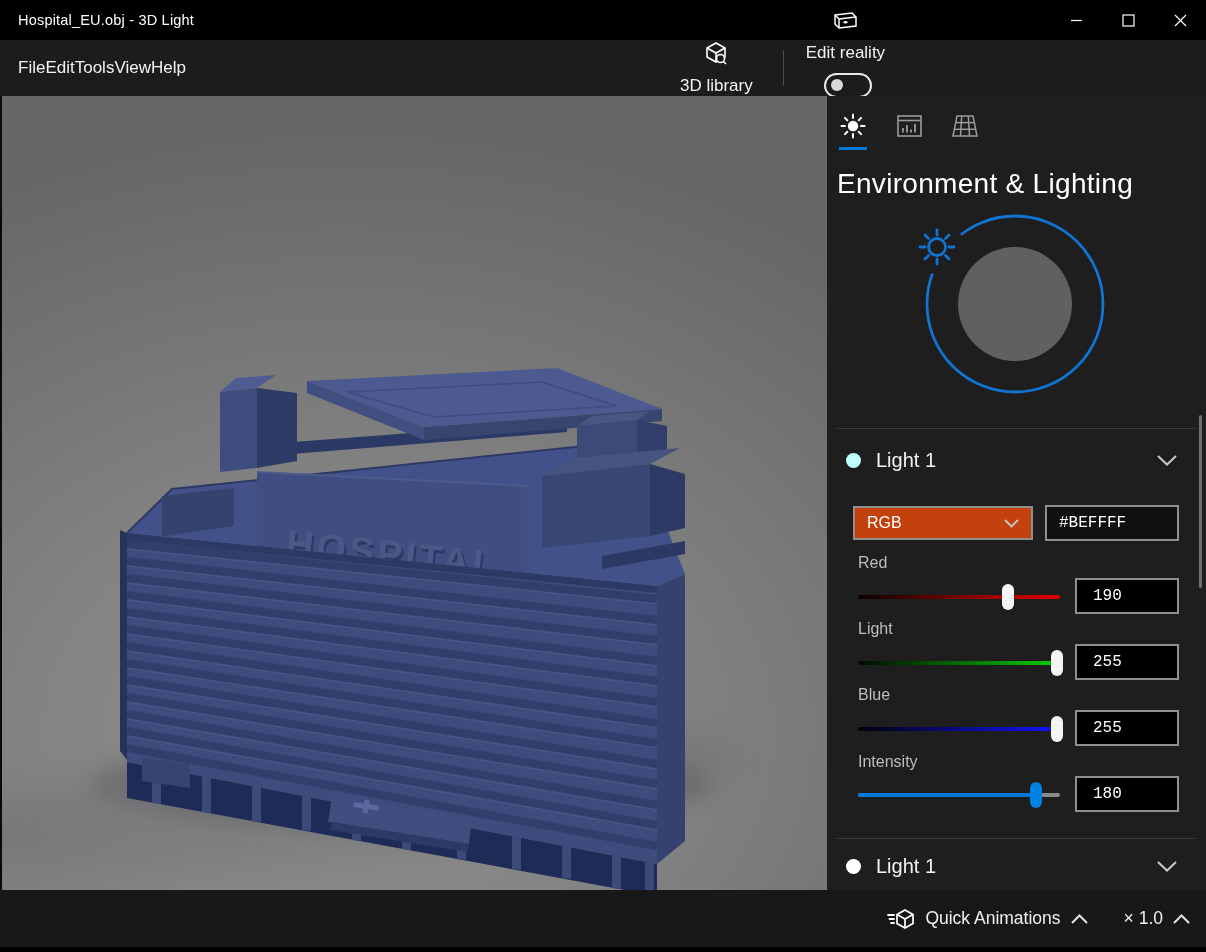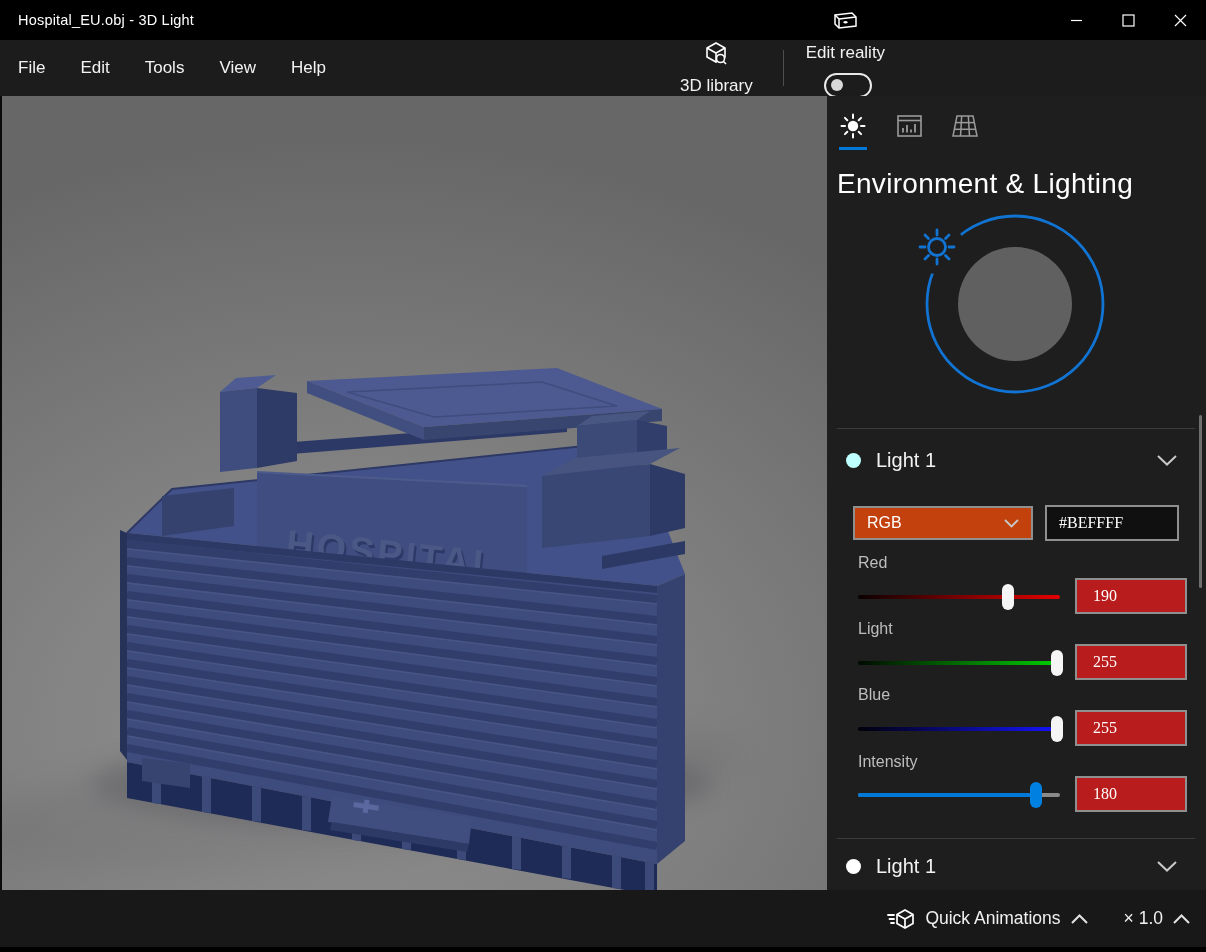--- a/index.html
+++ b/index.html
@@ -9,21 +9,21 @@
 
   
   .titlebar { position:absolute; left:0; top:0; width:1206px; height:40px; background:#000; display:flex; align-items:center; }
   .titlebar .title { color:#fff; font-size:14.5px; margin-left:18px; letter-spacing:.2px; }
   .winbtns { margin-left:auto; display:flex; height:100%; }
   .winbtn { width:52px; height:100%; display:flex; align-items:center; justify-content:center; background:transparent; border:none; cursor:default; }
   .winbtn svg { display:block; }
 
   
   .menubar { position:absolute; left:0; top:40px; width:1206px; height:56px; background:#1c1c1c; display:flex; align-items:center; color:#f2f2f2; font-size:17px; }
-  .menu-items { display:flex; gap:35px; margin-left:18px; }
+  .menu-items { display:flex; margin-left:18px; }
   .menu-item { cursor:default; }
   .menu-right { position:absolute; left:680px; top:0; height:56px; display:flex; align-items:center; }
   .mr-group { display:flex; align-items:center; gap:10px;flex-direction:column; }
   .menu-sep { width:1px; height:36px; background:#4e4e4e; margin:0 22px 0 30px; }
   .toggle { position:relative; width:48px; height:25px; border:2px solid #e9e9e9; border-radius:13px; margin-left:6px; }
   .toggle .knob { position:absolute; left:5px; top:4.5px; width:12px; height:12px; border-radius:50%; background:#d9d9d9; }
   .toggle-state { margin-left:16px; }
 
   
   .content { position:absolute; left:0; top:96px; width:1206px; height:794px; display:flex; }
@@ -40,28 +40,28 @@
   .dial { position:absolute; left:60px; top:110px; }
   .sep { position:absolute; left:10px; width:358px; height:1px; background:#3c3c3c; }
   .light-header { position:absolute; left:10px; width:358px; height:40px; display:flex; align-items:center; cursor:default; }
   .light-dot { width:15px; height:15px; border-radius:50%; margin-left:9px; }
   .light-name { font-size:20px; color:#f2f2f2; margin-left:15px; font-weight:300; }
   .light-chevron { margin-left:auto; margin-right:18px; }
 
   .selectbox { position:absolute; left:26px; top:410px; width:180px; height:34px; background:#c2410c; border:2px solid #8f8f8f; display:flex; align-items:center; color:#fff; font-size:16px; }
   .selectbox .sel-label { margin-left:12px; }
   .selectbox .sel-chev { margin-left:auto; margin-right:12px; display:flex; }
-  .hexbox { position:absolute; left:218px; top:409px; width:134px; height:36px; background:#101010; border:2px solid #8f8f8f; color:#fff; font-size:16px; padding-left:12px; font-family:Liberation Serif, serif; outline:none; }
+  .hexbox { position:absolute; left:218px; top:409px; width:134px; height:36px; background:#101010; border:2px solid #8f8f8f; color:#fff; font-size:16px; padding-left:12px; font-family:Liberation Mono, monospace; outline:none; }
 
   .slider-label { position:absolute; left:31px; font-size:16px; color:#bdbdbd; }
   .track { position:absolute; left:31px; width:202px; height:4px; border-radius:2px; }
   .track .thumb { position:absolute; top:-11px; width:12px; height:26px; border-radius:6px; background:#f5f5f5; }
   .track .thumb.blue { background:#0080e0; }
   .track .fill { position:absolute; left:0; top:0; height:4px; border-radius:2px; }
-  .valbox { position:absolute; left:248px; width:112px; height:36px; background:#b91c1c; border:2px solid #8f8f8f; color:#fff; font-size:16px; padding-left:16px; font-family:Liberation Serif, serif; outline:none; }
+  .valbox { position:absolute; left:248px; width:104px; height:36px; background:#000000; border:2px solid #8f8f8f; color:#fff; font-size:16px; padding-left:16px; font-family:Liberation Mono, monospace; outline:none; }
 
   .scroll-thumb { position:absolute; left:372px; top:319px; width:3px; height:173px; background:#6f6f6f; border-radius:2px; }
 
   
   .bottombar { position:absolute; left:0; top:890px; width:1206px; height:62px; background:#181818; border-bottom:5px solid #000; display:flex; align-items:center; justify-content:flex-end; color:#f0f0f0; font-size:17.5px; }
   .bb-group { display:flex; align-items:center; gap:10px; margin-right:14px;text-align:center; }
   .bb-space { width:22px; }
   .chev-up { display:flex; }
 </style>
 </head>

